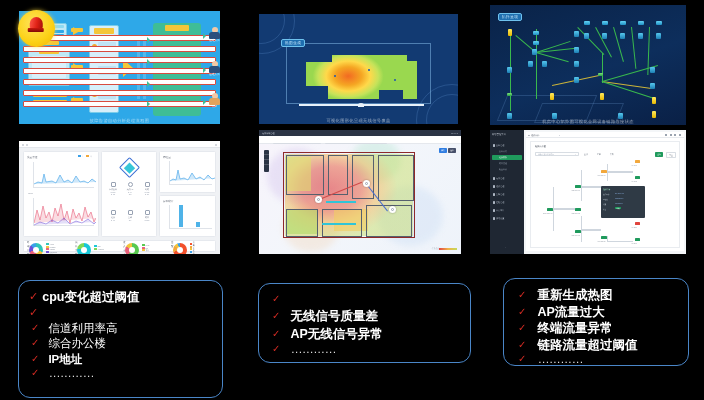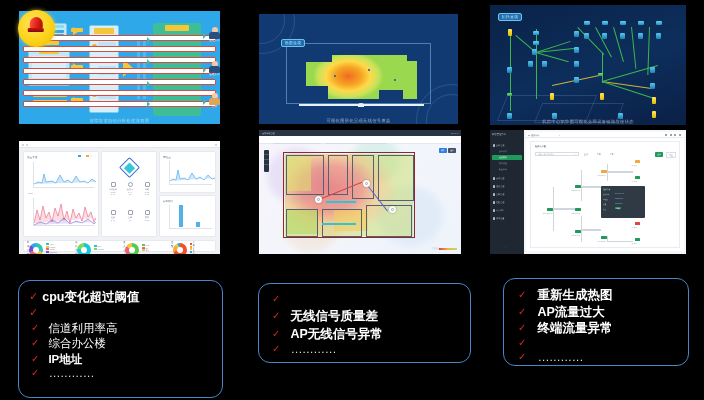--- a/index.html
+++ b/index.html
@@ -759,20 +759,21 @@
       <div class="brow" style="margin-bottom:4px;">
         <span class="tick-m" style="font-size:10px;">✓</span>
         <span class="btxt" style="font-size:12.5px; font-weight:bold; margin-left:7px;">AP流量过大</span>
       </div>
       <div class="brow" style="margin-bottom:4px;">
         <span class="tick-m" style="font-size:10px;">✓</span>
         <span class="btxt" style="font-size:12.5px; font-weight:bold; margin-left:7px;">终端流量异常</span>
       </div>
       <div class="brow" style="margin-bottom:4px;">
         <span class="tick-m" style="font-size:10px;">✓</span>
+        <span class="btxt" style="font-size:12.5px; font-weight:bold; margin-left:7px;">链路流量超过阈值</span>
       </div>
       <div class="brow">
         <span class="tick-m" style="font-size:10px;">✓</span>
         <span class="btxt dots" style="font-size:10px; margin-left:8px;">............</span>
       </div>
     </div>
   </div>
 
 </div>
 

